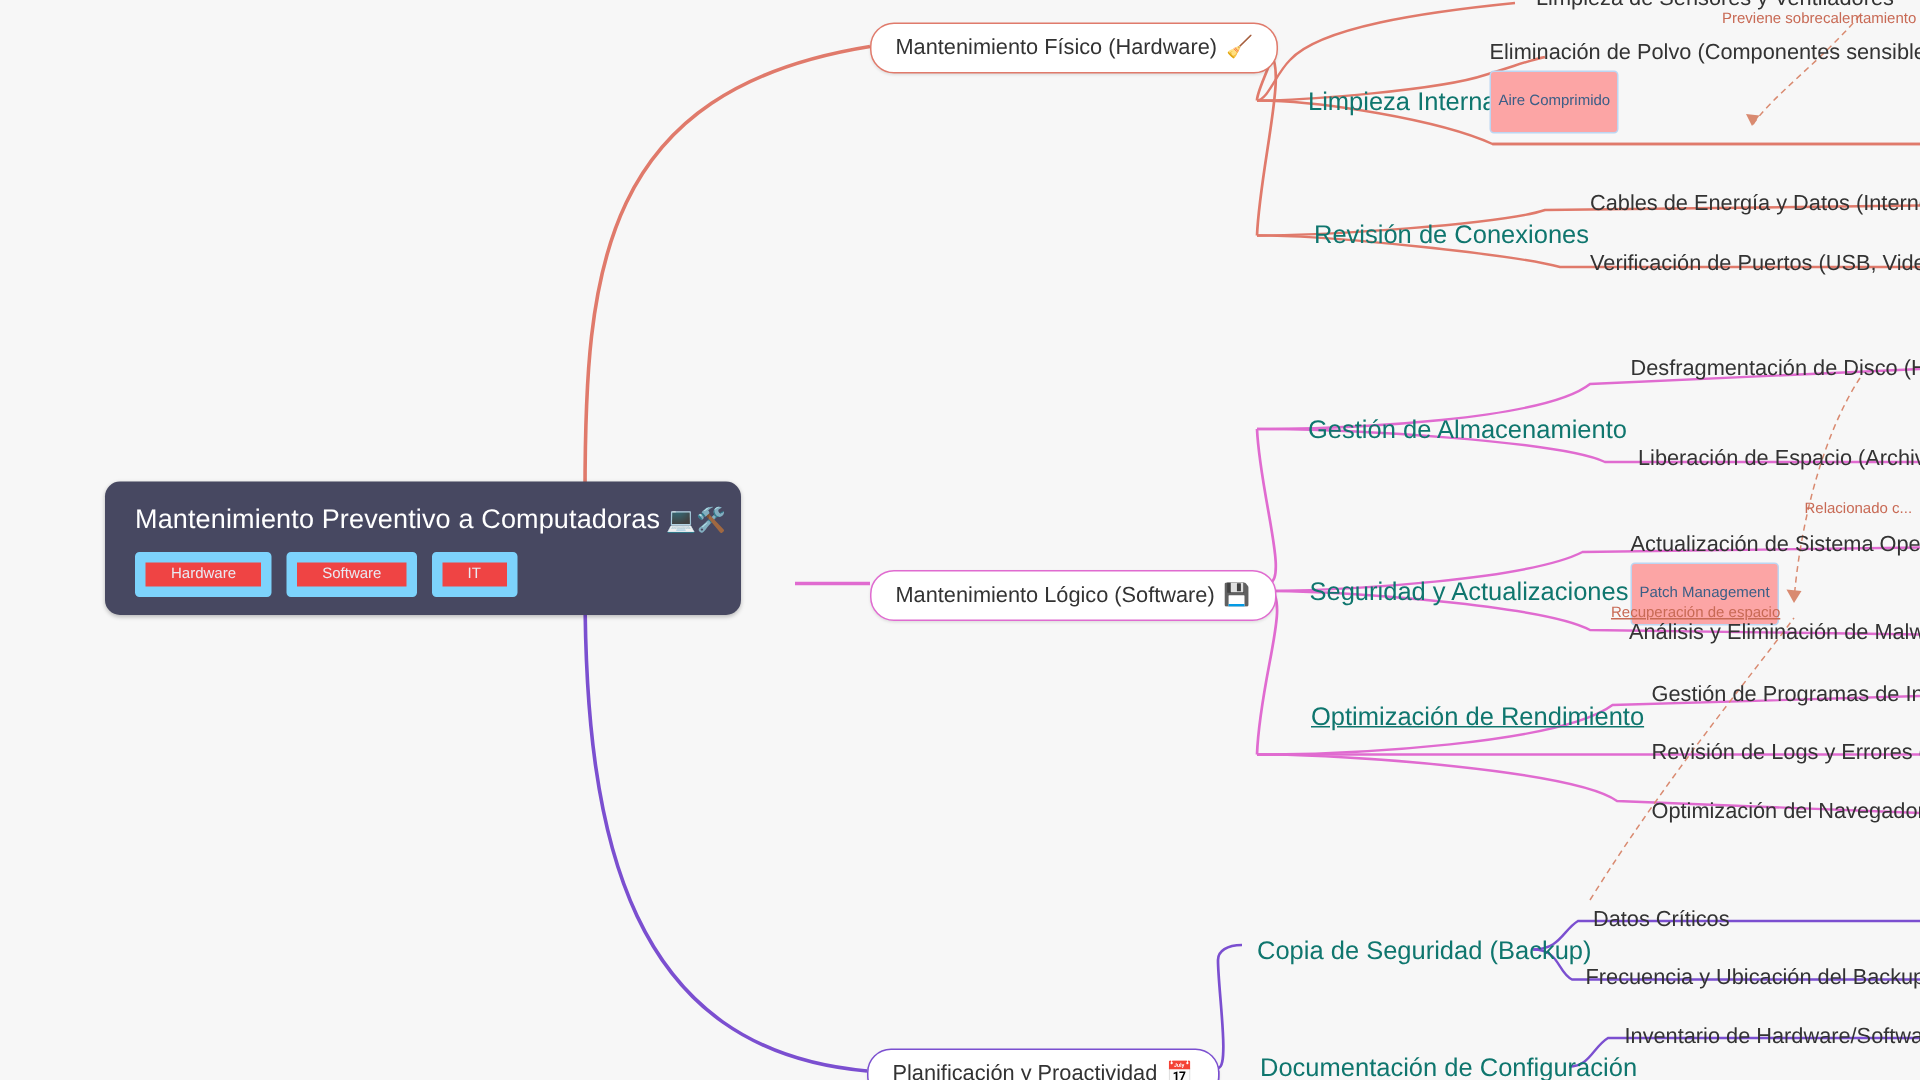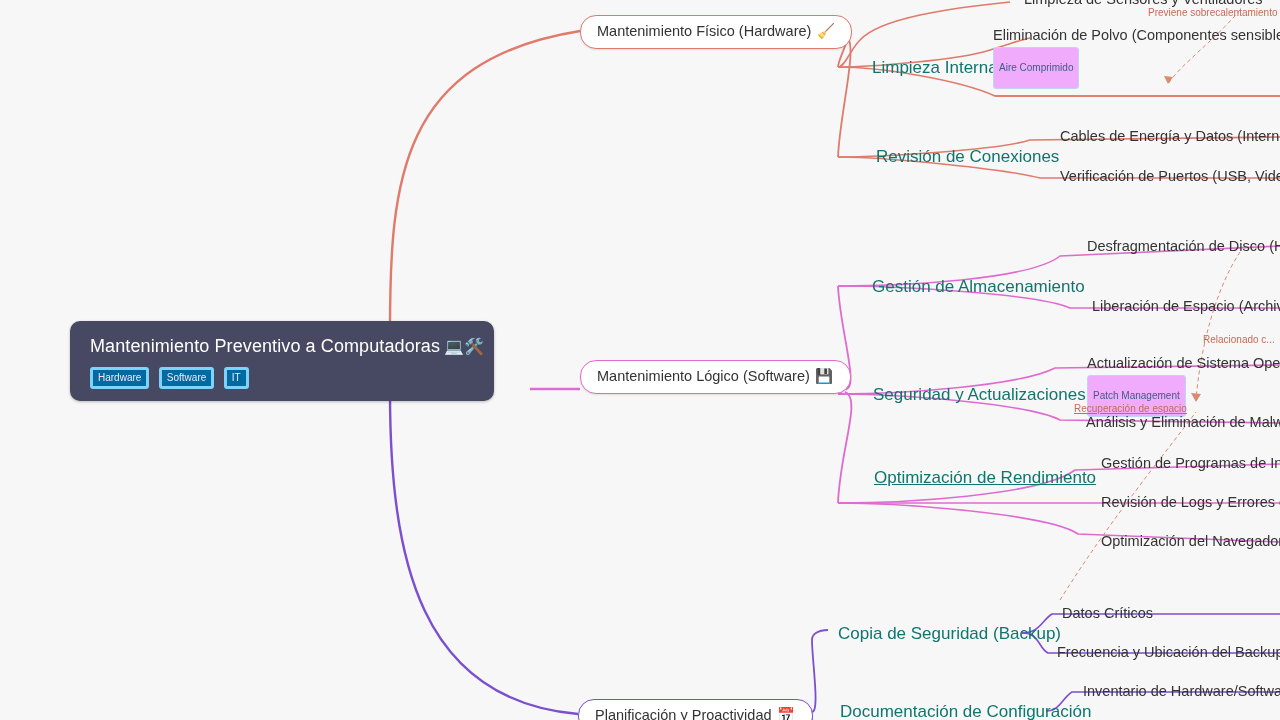--- a/index.html
+++ b/index.html
@@ -47,26 +47,26 @@
     font-size: 16px;
     margin-left: 4px;
   }
   .root-tags {
     margin-top: 9px;
   }
   .tag {
     display: inline-block;
     font-size: 10px;
     line-height: 12px;
-    padding: 2px 5px;
+    padding: 2px 17px;
     border-radius: 3px;
     margin-right: 5px;
-    background: #0369a1;
+    background: #ef4444;
     color: #e9eaf3;
-    border: 3px solid #7dd3fc;
+    border: 7px solid #7dd3fc;
   }
   
   .pill {
     background: #ffffff;
     border-radius: 16px;
     padding: 7px 16px 8px 16px;
     font-size: 14.5px;
     color: #333333;
     box-shadow: 0 1px 2px rgba(0,0,0,0.10);
   }
@@ -84,21 +84,21 @@
     font-size: 14.5px;
     color: #333333;
   }
   
   .chip {
     display: inline-block;
     font-size: 10px;
     line-height: 12px;
     padding: 14px 5px;
     border-radius: 3px;
-    background: #f0abfc;
+    background: #fca5a5;
     color: #3b5e86;
     border: 1px solid #bcd6f2;
   }
   .annot {
     position: absolute;
     font-size: 10px;
     color: #c86a55;
     white-space: nowrap;
   }
 </style>
@@ -191,21 +191,21 @@
   </div>
 
   <div class="node label3" style="left:1060px; top:128px;">
     <span>Cables de Energía y Datos (Internos y Externos)</span>
   </div>
 
   <div class="node label3" style="left:1060px; top:168px;">
     <span>Verificación de Puertos (USB, Video, Red)</span>
   </div>
 
-  <div class="node pill sw" style="left:580px; top:360px;">
+  <div class="node pill sw" style="left:580px; top:380px;">
     <span>Mantenimiento Lógico (Software)</span><span class="emoji">💾</span>
   </div>
 
   <div class="node label2" style="left:872px; top:277px;text-align:center;">
     <span>Gestión de Almacenamiento</span>
   </div>
 
   <div class="node label3" style="left:1087px; top:238px;">
     <span>Desfragmentación de Disco (HDD)</span>
   </div>

